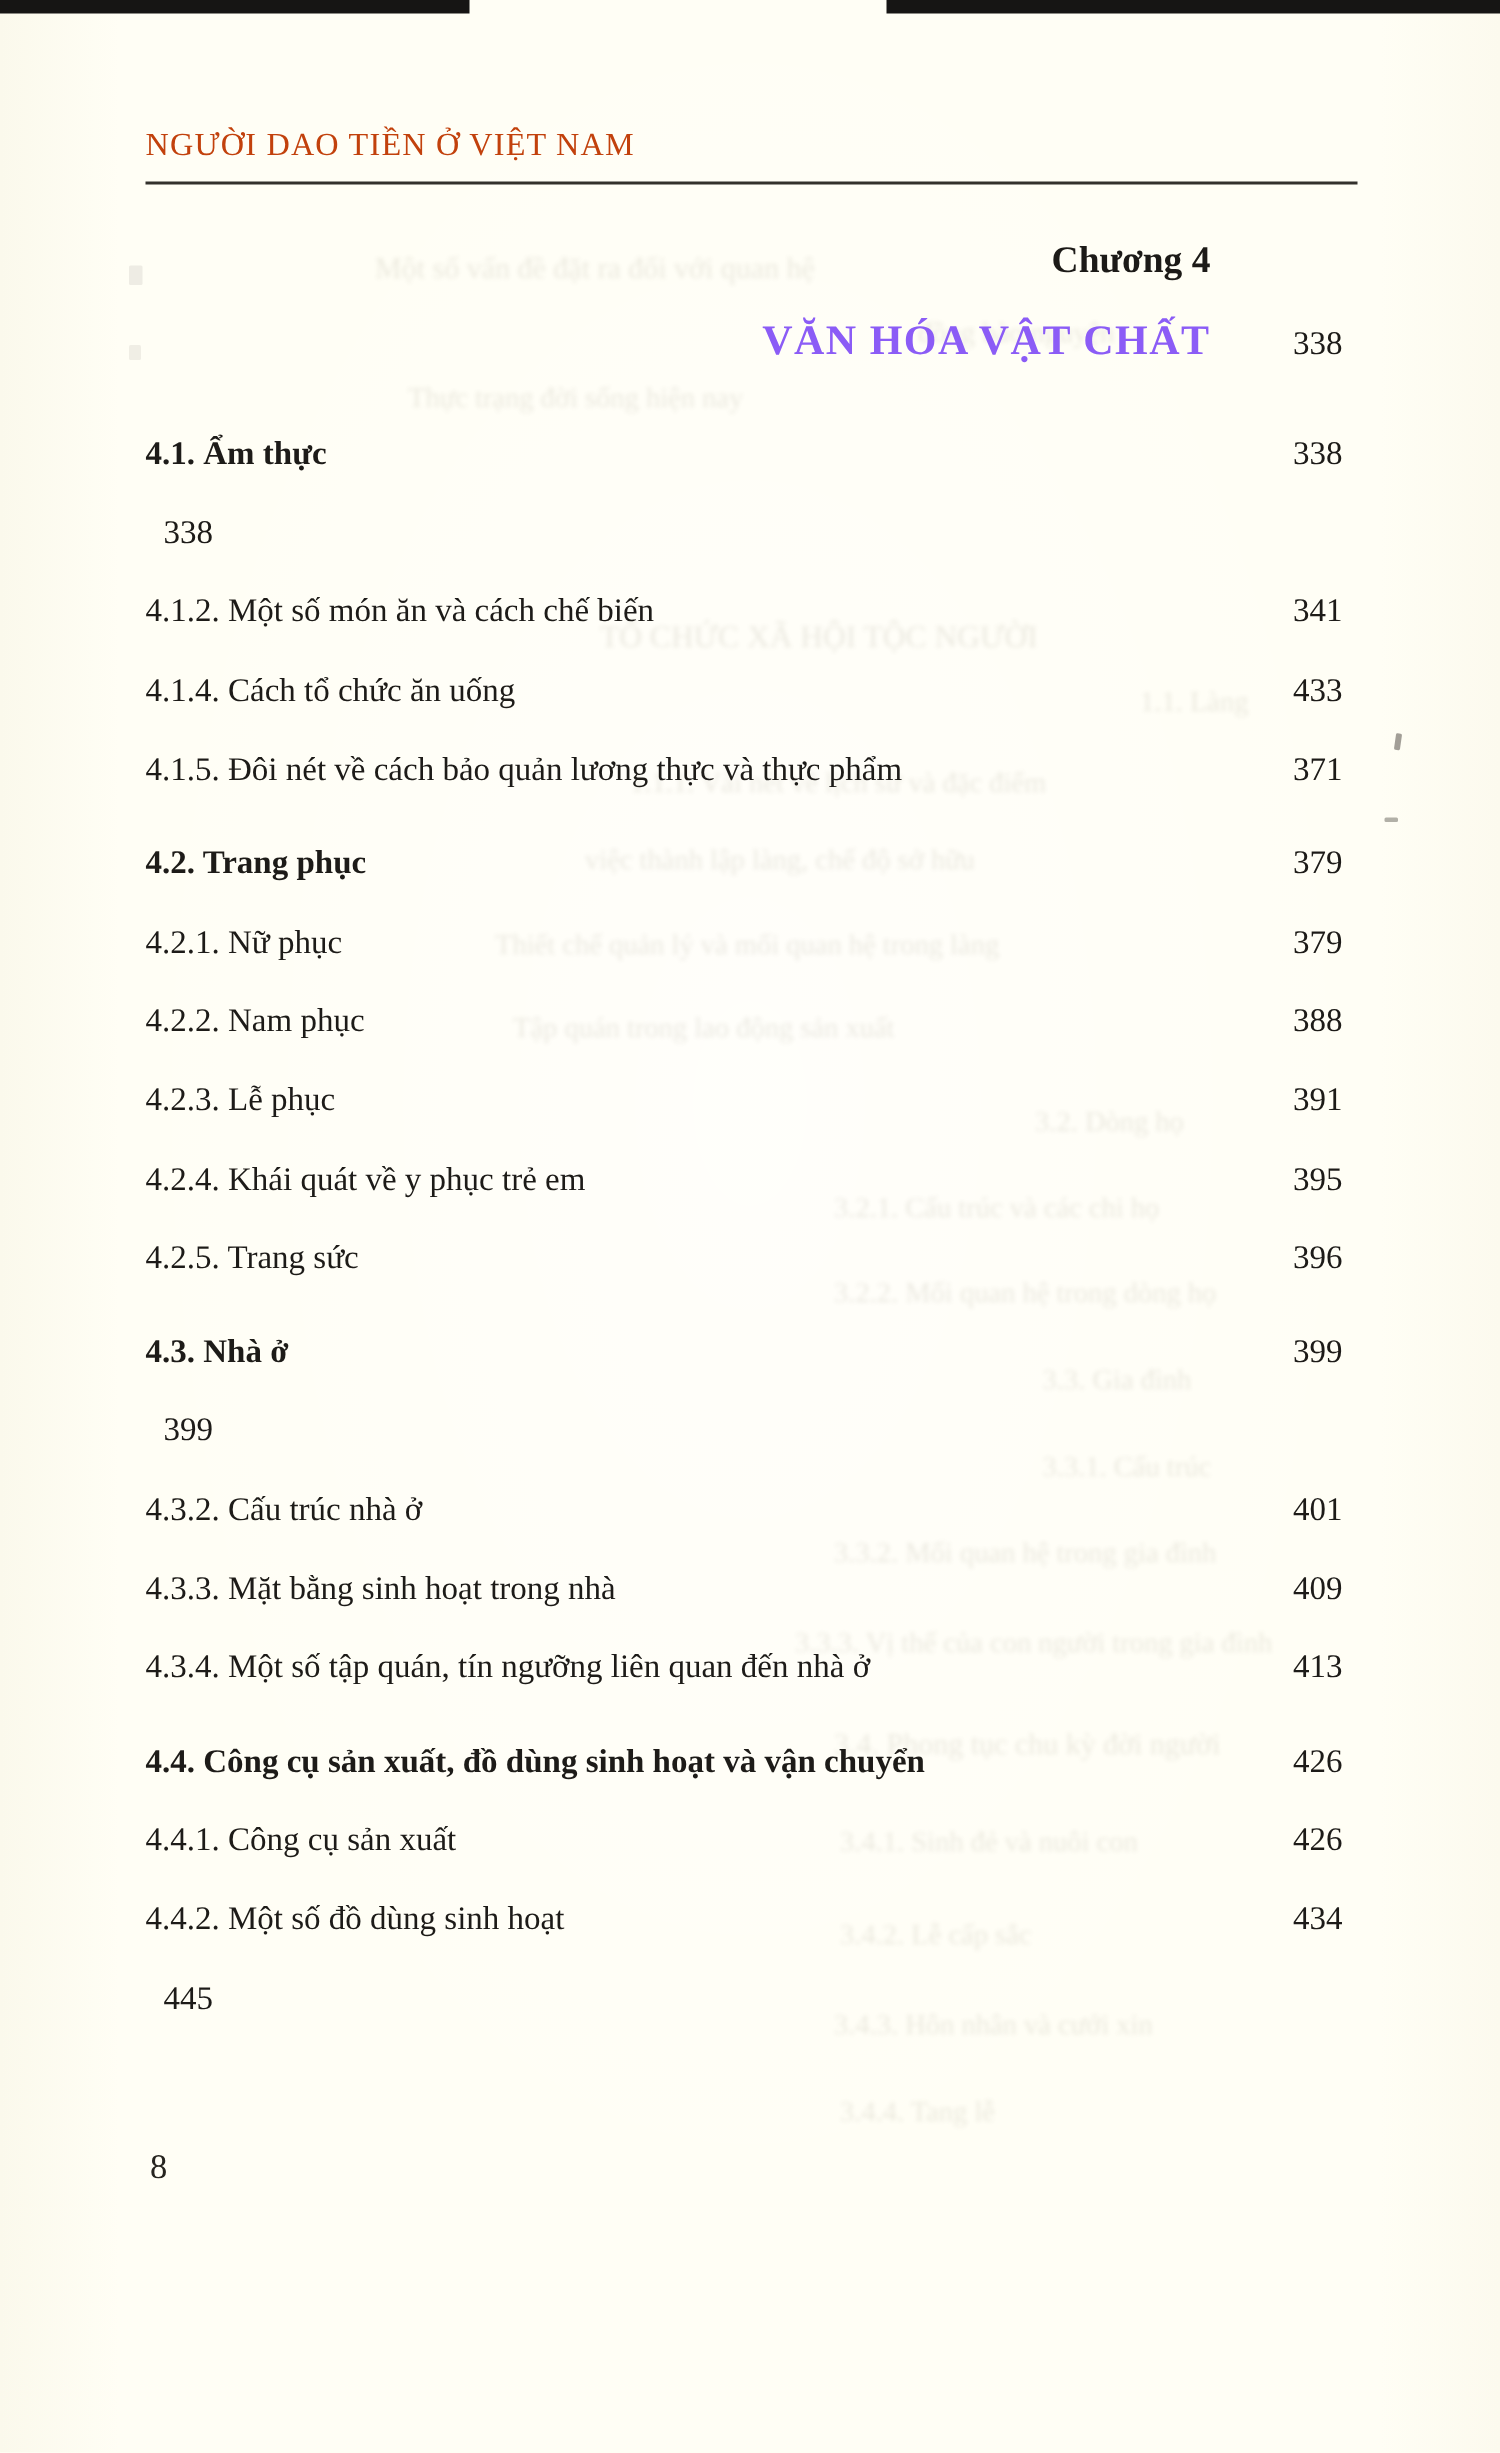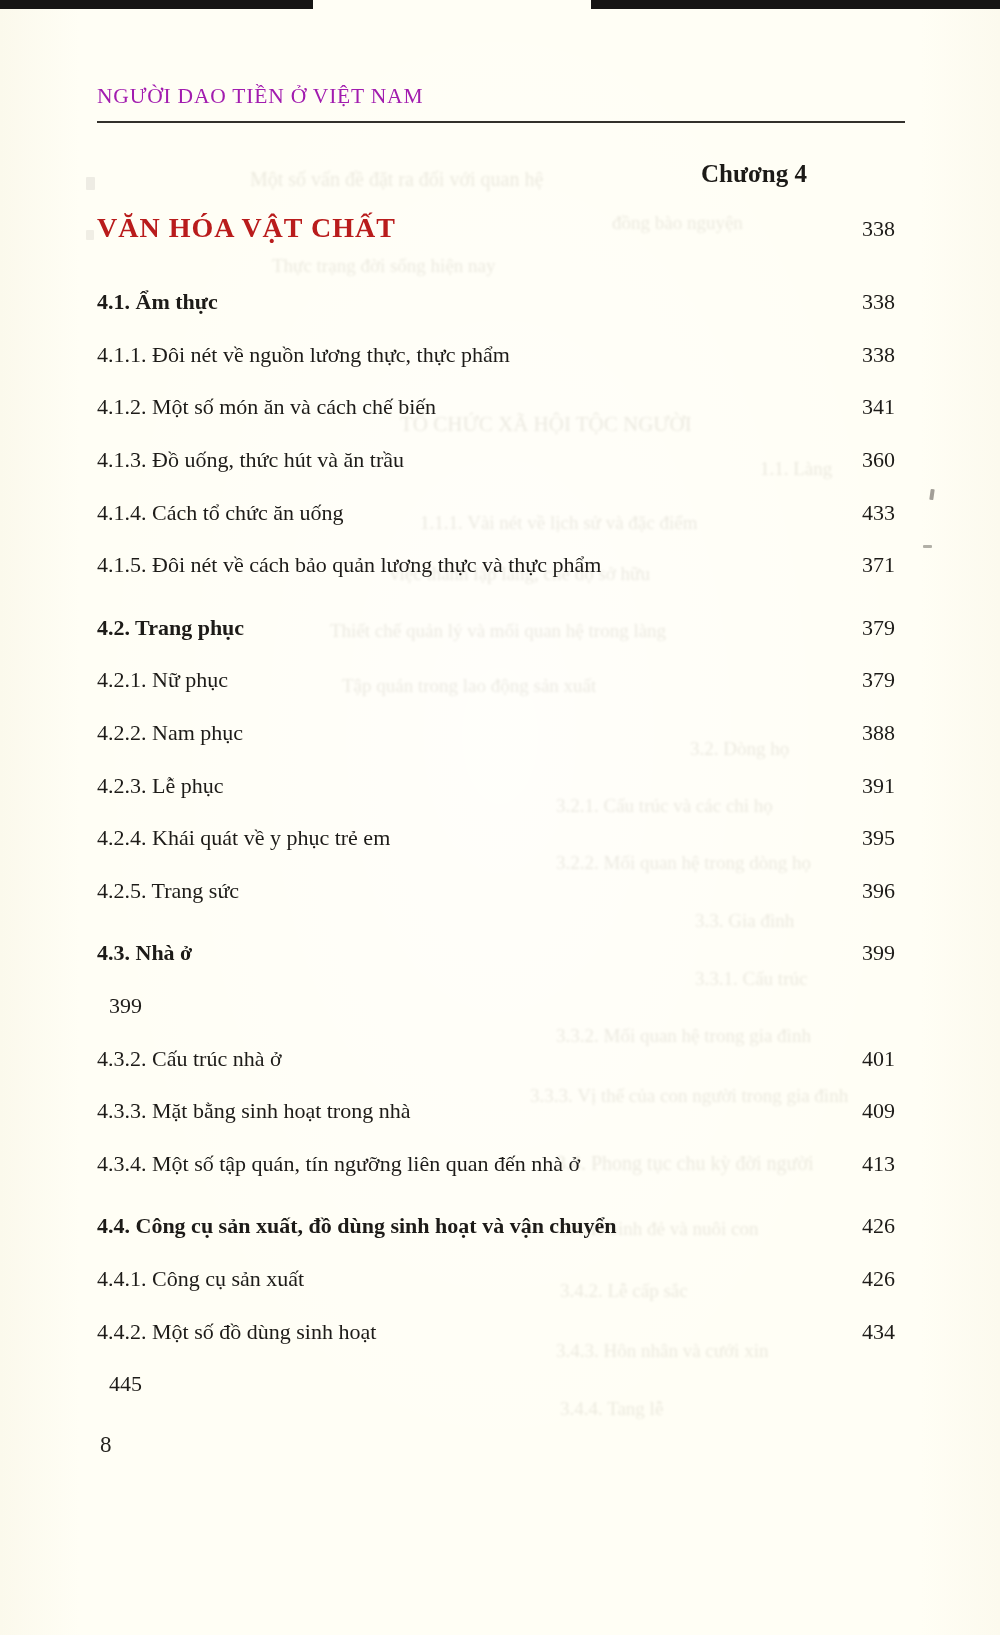--- a/index.html
+++ b/index.html
@@ -16,35 +16,35 @@
       linear-gradient(90deg,#fbf9ec 0%,#fffef5 8%,#fffef5 92%,#fcfaee 100%),
       #fffef4;
   }
   
   .scanbar{position:absolute;top:0;height:9px;background:#161514;}
   .scanbar.left{left:0;width:313px;}
   .scanbar.right{left:591px;width:409px;}
   
   #running-header{
     position:absolute;left:97px;top:84px;
-    font-size:21.5px;letter-spacing:.8px;color:#a21caf;
+    font-size:21.5px;letter-spacing:.8px;color:#c2410c;
     white-space:nowrap;
   }
   #header-rule{
     position:absolute;left:97px;top:121px;width:808px;height:2px;
     background:#33312c;
   }
   
   #chapter-label{
     position:absolute;left:97px;top:160px;width:710px;
     text-align:right;font-size:25px;font-weight:bold;color:#1c1a17;
   }
   #chapter-title{
     position:absolute;left:97px;top:212px;width:710px;
-    text-align:left;font-size:28px;font-weight:bold;letter-spacing:1px;color:#b91c1c;
+    text-align:right;font-size:28px;font-weight:bold;letter-spacing:1px;color:#8b5cf6;
   }
   #chapter-page{
     position:absolute;right:105px;top:216px;
     font-size:22px;color:#1d1b18;
   }
   
   #toc{
     position:absolute;left:97px;top:266px;width:798px;
   }
   .toc-row{
@@ -115,32 +115,27 @@
 <div id="chapter-label">Chương 4</div>
 <div id="chapter-title">VĂN HÓA VẬT CHẤT</div>
 <div id="chapter-page">338</div>
 
 <div id="toc">
     <div class="toc-row section">
     <span class="t">4.1. Ẩm thực</span>
     <span class="p">338</span>
   </div>
     <div class="toc-row">
-    <span class="t">4.1.1. Đôi nét về nguồn lương thực, thực phẩm</span>
     <span class="p">338</span>
   </div>
     <div class="toc-row">
     <span class="t">4.1.2. Một số món ăn và cách chế biến</span>
     <span class="p">341</span>
   </div>
     <div class="toc-row">
-    <span class="t">4.1.3. Đồ uống, thức hút và ăn trầu</span>
-    <span class="p">360</span>
-  </div>
-    <div class="toc-row">
     <span class="t">4.1.4. Cách tổ chức ăn uống</span>
     <span class="p">433</span>
   </div>
     <div class="toc-row">
     <span class="t">4.1.5. Đôi nét về cách bảo quản lương thực và thực phẩm</span>
     <span class="p">371</span>
   </div>
     <div class="toc-row section">
     <span class="t">4.2. Trang phục</span>
     <span class="p">379</span>

